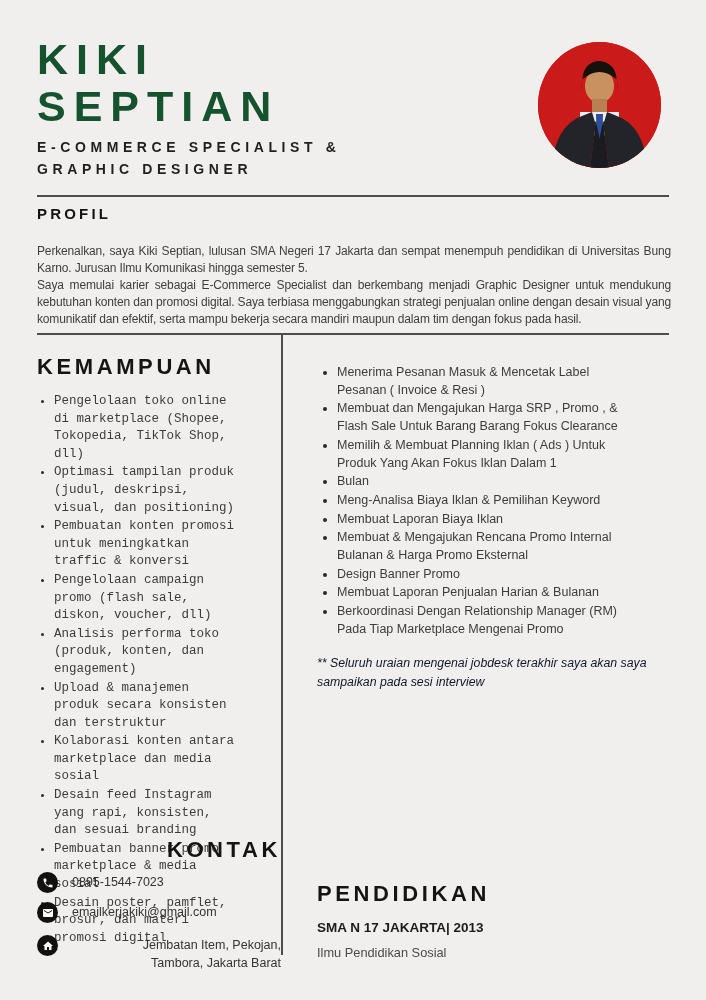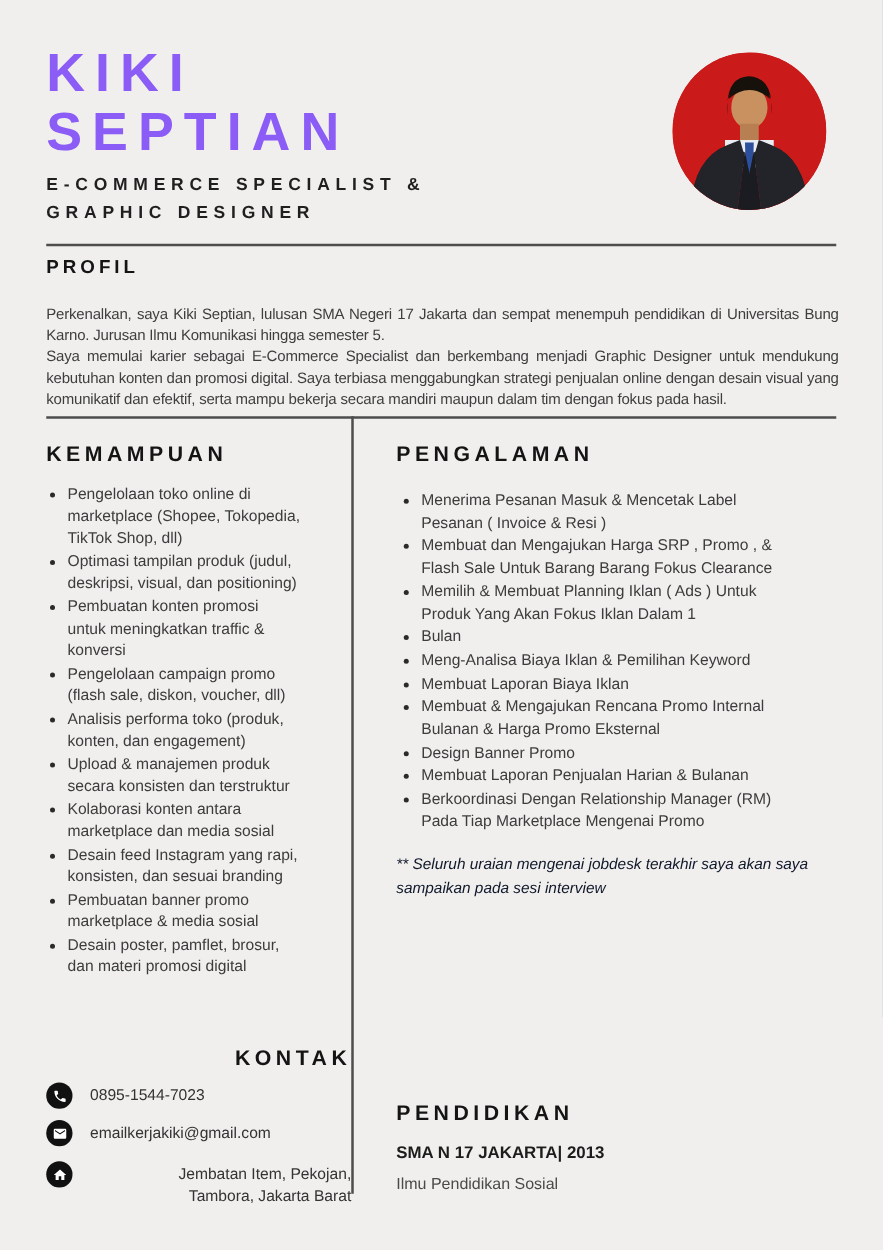--- a/index.html
+++ b/index.html
@@ -6,51 +6,51 @@
   html,body { background:#d8d8d8; }
   .page {
     position:relative; width:706px; height:1000px; margin:0 auto;
     background:#f0efed; overflow:hidden; color:#1a1a1a;
     font-family:"Liberation Sans", sans-serif;
   }
   
   .name-block { position:absolute; left:37px; top:36px; }
   .name-line {
     font-size:43px; font-weight:800; letter-spacing:8px;
-    line-height:47px; color:#8b5cf6;
+    line-height:47px; color:#14532d;
   }
   .subtitle-block { position:absolute; left:37px; top:136px; }
   .subtitle-line {
     font-size:14px; font-weight:700; letter-spacing:4.6px;
     line-height:22px; color:#1f1f1f;
   }
   .photo {
     position:absolute; left:538px; top:42px; width:123px; height:126px;
     border-radius:50%; overflow:hidden; background:#cb1a1a;
   }
   .photo svg { display:block; width:100%; height:100%; }
   
   .rule { position:absolute; background:#4d4d4d; height:1.5px; }
   .rule-1 { left:37px; top:195px; width:632px; }
   .rule-2 { left:37px; top:333px; width:632px; }
   .vline { position:absolute; left:281px; top:333px; width:1.5px; height:622px; background:#4d4d4d; }
   
   .sec-heading {
-    font-size:17px; font-weight:800; letter-spacing:3.6px; color:#141414;
+    font-size:22px; font-weight:800; letter-spacing:3.6px; color:#141414;
   }
   .profil-heading { position:absolute; left:37px; top:205px; font-size:15px; letter-spacing:3.2px; }
   .profil-body {
     position:absolute; left:37px; top:231px; width:634px;
     font-size:12px; letter-spacing:-0.15px; line-height:17px;
     color:#3e3e3e; text-align:justify;margin-top:12px;
   }
   
   .kemampuan-block { position:absolute; left:37px; top:354px; width:226px; }
   .bullet-list { margin-top:13px; padding-left:17px; list-style:disc; }
-  .kemampuan-block .bullet-list { width:203px; }
+  .kemampuan-block .bullet-list { width:203px;font-family:Liberation Mono, monospace; }
   .bullet-list li {
     font-size:12.5px; line-height:17.6px; color:#3c3c3c; margin-bottom:1px;
   }
   .bullet-list li::marker { color:#2a2a2a; font-size:12px; }
   .kontak-block { position:absolute; left:37px; top:837px; width:244px;text-align:right; }
   .contact-row { display:flex; align-items:flex-start; margin-top:9px; }
   .contact-row.addr { margin-top:12px;gap:17px; }
   .c-icon {
     flex:0 0 auto; width:21px; height:21px; border-radius:50%;
     background:#111; display:flex; align-items:center; justify-content:center;
@@ -163,21 +163,20 @@
       <span class="c-icon">
         <svg viewBox="0 0 24 24">
             <path d="M10 20v-6h4v6h5v-8h3L12 3 2 12h3v8z"></path>
           </svg>
       </span>
       <span class="contact-text">Jembatan Item, Pekojan, Tambora, Jakarta Barat</span>
     </div>
   </div>
 
   <div class="right-col">
-    <div class="sec-heading pengalaman-heading">PENGALAMAN</div>
 
     <ul class="bullet-list jobdesk-list">
 
     <li>Menerima Pesanan Masuk &amp; Mencetak Label Pesanan ( Invoice &amp; Resi )</li>
         <li>Membuat dan Mengajukan Harga SRP , Promo , &amp; Flash Sale Untuk Barang Barang Fokus Clearance</li>
         <li>Memilih &amp; Membuat Planning Iklan ( Ads ) Untuk Produk Yang Akan Fokus Iklan Dalam 1</li>
         <li>Bulan</li>
         <li>Meng-Analisa Biaya Iklan &amp; Pemilihan Keyword</li>
         <li>Membuat Laporan Biaya Iklan</li>
         <li>Membuat &amp; Mengajukan Rencana Promo Internal Bulanan &amp; Harga Promo Eksternal</li>

